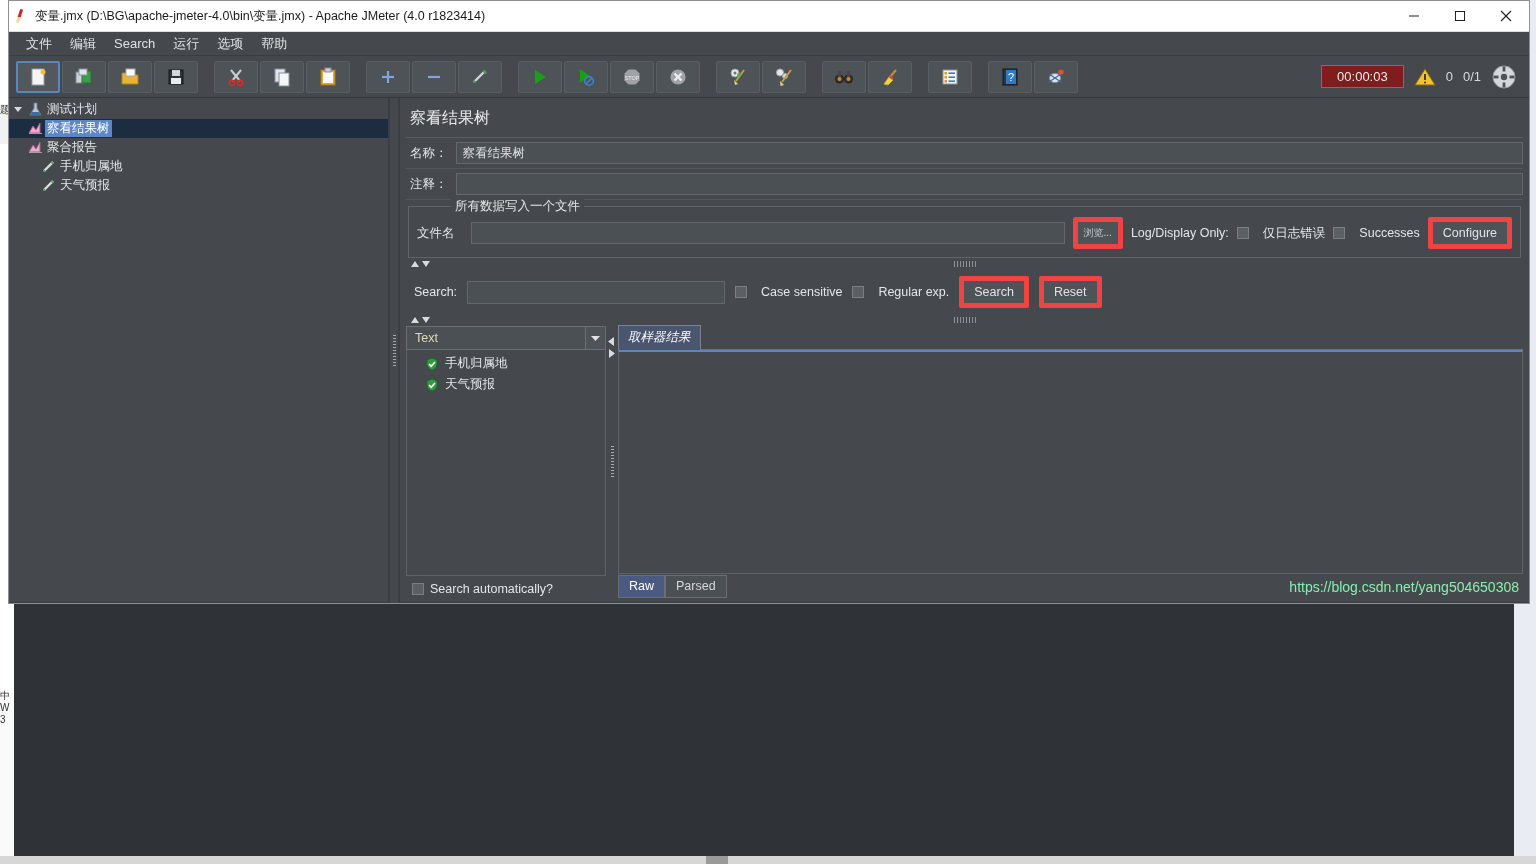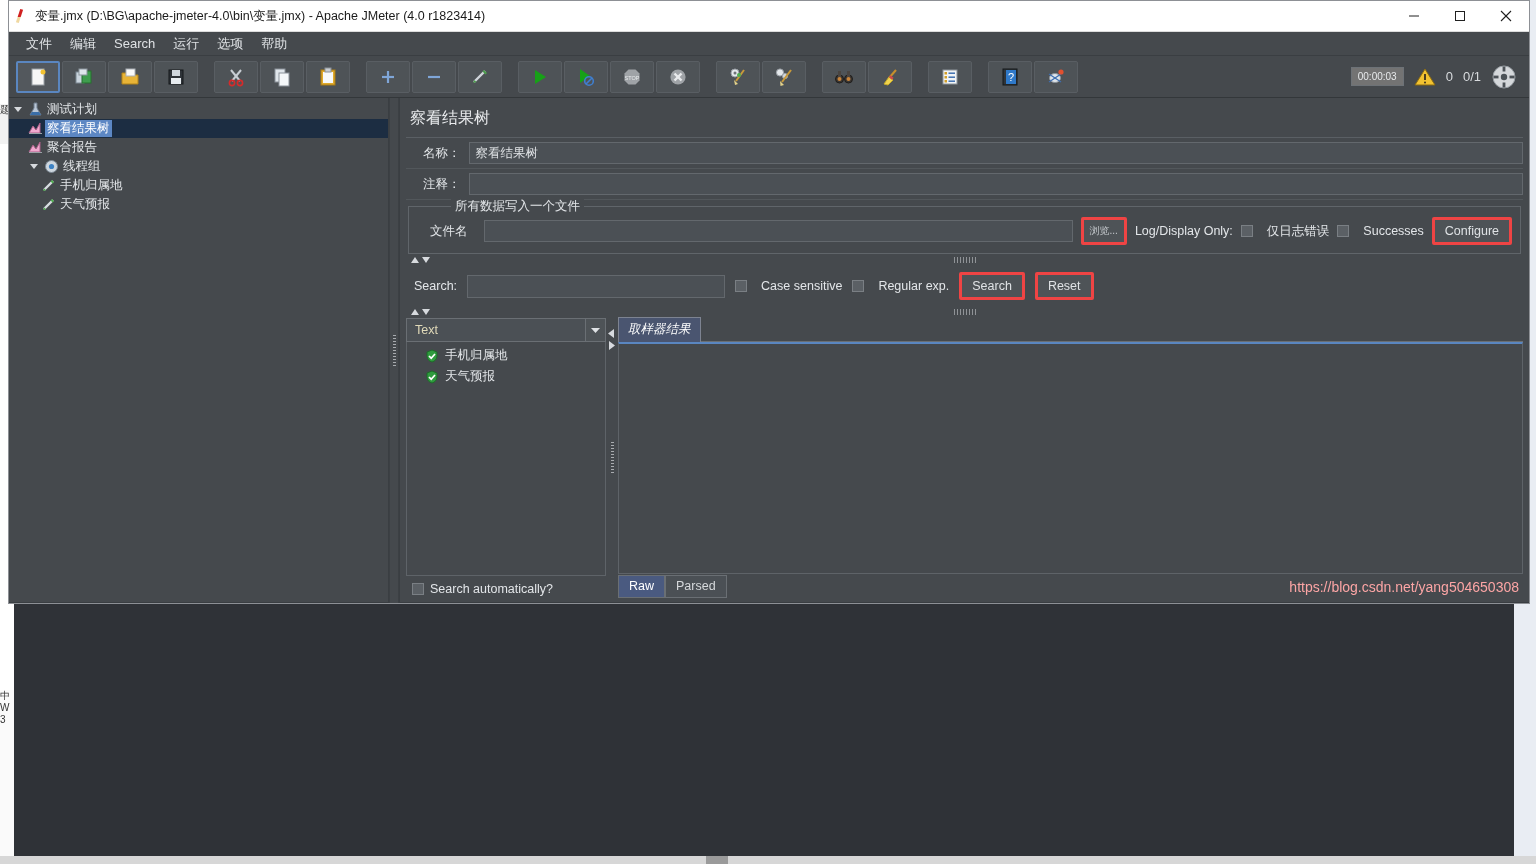--- a/index.html
+++ b/index.html
@@ -112,25 +112,25 @@
   }
   .tb-gap { width: 14px; height: 32px; }
   .tb-icon { font-size: 17px; line-height: 1; }
 
   #tb-right {
     margin-left: auto;
     display: flex; align-items: center; gap: 10px;
     padding-right: 6px;
   }
   #timer-box {
-    background: #737373;
+    background: #7f1d1d;
     border: 1px solid #6d7277;
     color: #e8eaec;
-    font-size: 10px;
-    padding: 3px 6px;
+    font-size: 13px;
+    padding: 3px 15px;
     font-family: "Liberation Sans", sans-serif;
   }
   .status-count { font-size: 13px; color: #d8dbde; }
   #warn-icon { width: 22px; height: 20px; }
 
   
   #body-split {
     flex: 1 1 auto; display: flex; min-height: 0;
     background: #eab308;
   }
@@ -191,21 +191,21 @@
     padding: 10px 2px 8px 4px;
     border-bottom: 1px solid #5a5f64;
   }
   .form-row {
     display: flex; align-items: center;
     padding: 4px 0 4px 4px;
     border-bottom: 1px solid #52575b;
   }
   .form-label {
     font-size: 12.5px; color: #e3e6e9;
-    flex: 0 0 auto; padding-right: 8px; white-space: nowrap; margin-left: 13px;
+    flex: 0 0 auto; padding-right: 8px; white-space: nowrap;
   }
   .text-input {
     flex: 1 1 auto;
     height: 22px;
     background: #4b5055;
     border: 1px solid #63686d;
     color: #dfe2e5;
     font-size: 12.5px;
     padding: 0 6px;
     line-height: 20px;
@@ -224,21 +224,21 @@
     background: #45494d;
     padding: 0 4px;
     font-size: 12.5px; color: #e3e6e9;
     white-space: nowrap;
     margin-left: 36px;
   }
   .group-inner { display: flex; align-items: center; gap: 8px; padding-top: 8px; }
 
   .btn {
     background: #4e5357;
-    border: 3px solid #ef4444;
+    border: 5px solid #ef4444;
     border-radius: 2px;
     color: #dfe2e5;
     font-size: 12.5px;
     padding: 4px 10px;
     white-space: nowrap;
   }
   .btn.small { font-size: 10px; padding: 4px 6px; color: #c3c7cb; }
 
   .chk-wrap { display: flex; align-items: center; gap: 14px; white-space: nowrap; }
   .chk {
@@ -380,21 +380,21 @@
     border: 1px solid #6a6f74;
     background: #4b5055;
     color: #d6d9dc;
   }
   .btab.active { background: #4a5a80; color: #ffffff; }
 
   #watermark {
     position: absolute;
     right: 10px; bottom: 8px;
     font-size: 14px;
-    color: #fca5a5;
+    color: #86efac;
     white-space: nowrap;
   }
 
   
   #status-strip {
     position: absolute; left: 0; bottom: 0;
     width: 1536px; height: 8px;
     background: #d7d7d7;
   }
   #status-strip .nub {
@@ -681,34 +681,20 @@
       <div class="tree-row indent-1">
         <div class="tree-ico">
             <svg width="15" height="15" viewBox="0 0 15 15">
               <path d="M1 12L5 5l3 4 4-7v10z" fill="#f0a8cf" stroke="#a85f86"></path>
               <line x1="1" y1="12.5" x2="14" y2="12.5" stroke="#9aa0a6"></line>
             </svg>
           </div>
         <div class="tree-label">聚合报告</div>
       </div>
 
-      <div class="tree-row">
-        <div class="tree-toggle" style="margin-left:16px;">
-            <svg width="9" height="9" viewBox="0 0 9 9">
-              <polygon points="0,2 8,2 4,7" fill="#d7dade"></polygon>
-            </svg>
-          </div>
-        <div class="tree-ico">
-            <svg width="15" height="15" viewBox="0 0 15 15">
-              <circle cx="7.5" cy="7.5" r="6" fill="#cdd6de" stroke="#7d8995"></circle>
-              <circle cx="7.5" cy="7.5" r="2.6" fill="#3d82c4"></circle>
-            </svg>
-          </div>
-        <div class="tree-label">线程组</div>
-      </div>
 
       <div class="tree-row indent-2">
         <div class="tree-ico">
             <svg width="15" height="15" viewBox="0 0 15 15">
               <line x1="3" y1="12" x2="12" y2="3" stroke="#d8dde2" stroke-width="2.4"></line>
               <path d="M11 2l2 2-1.4 1.4-2-2z" fill="#4fae4f"></path>
               <path d="M2 13l1.3-2.6 1.8 1.8z" fill="#4fae4f"></path>
             </svg>
           </div>
         <div class="tree-label">手机归属地</div>

